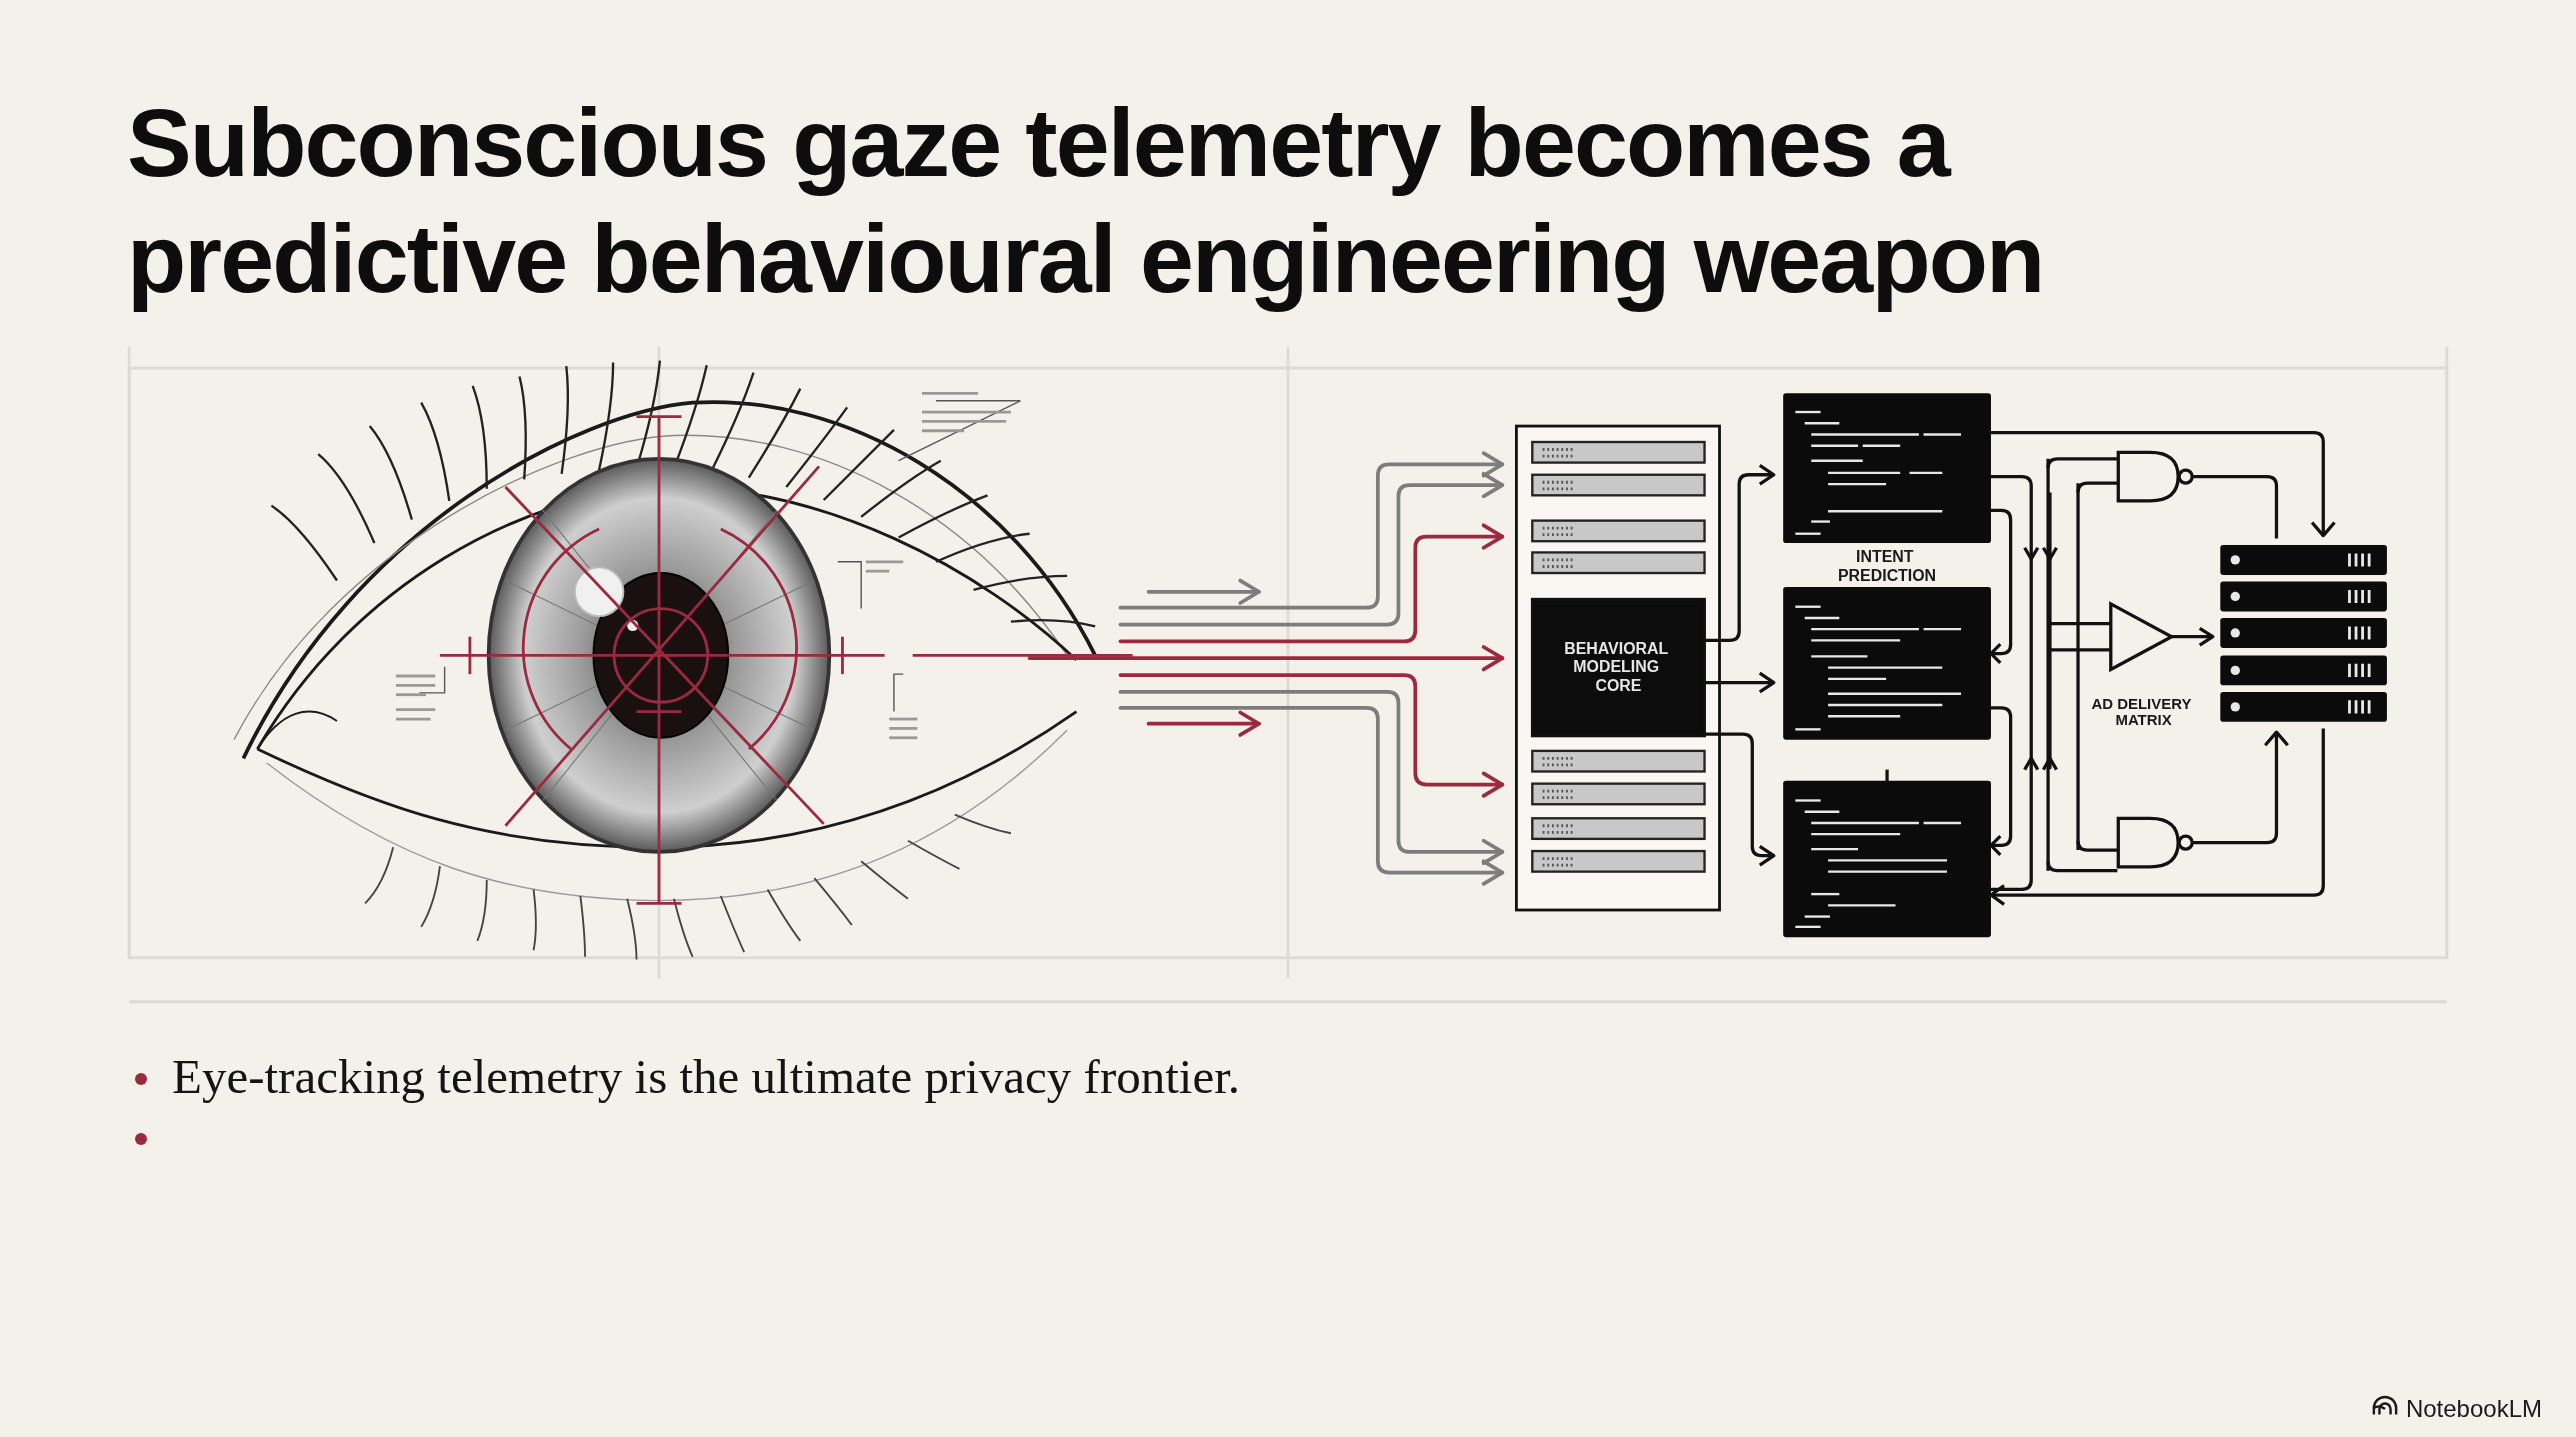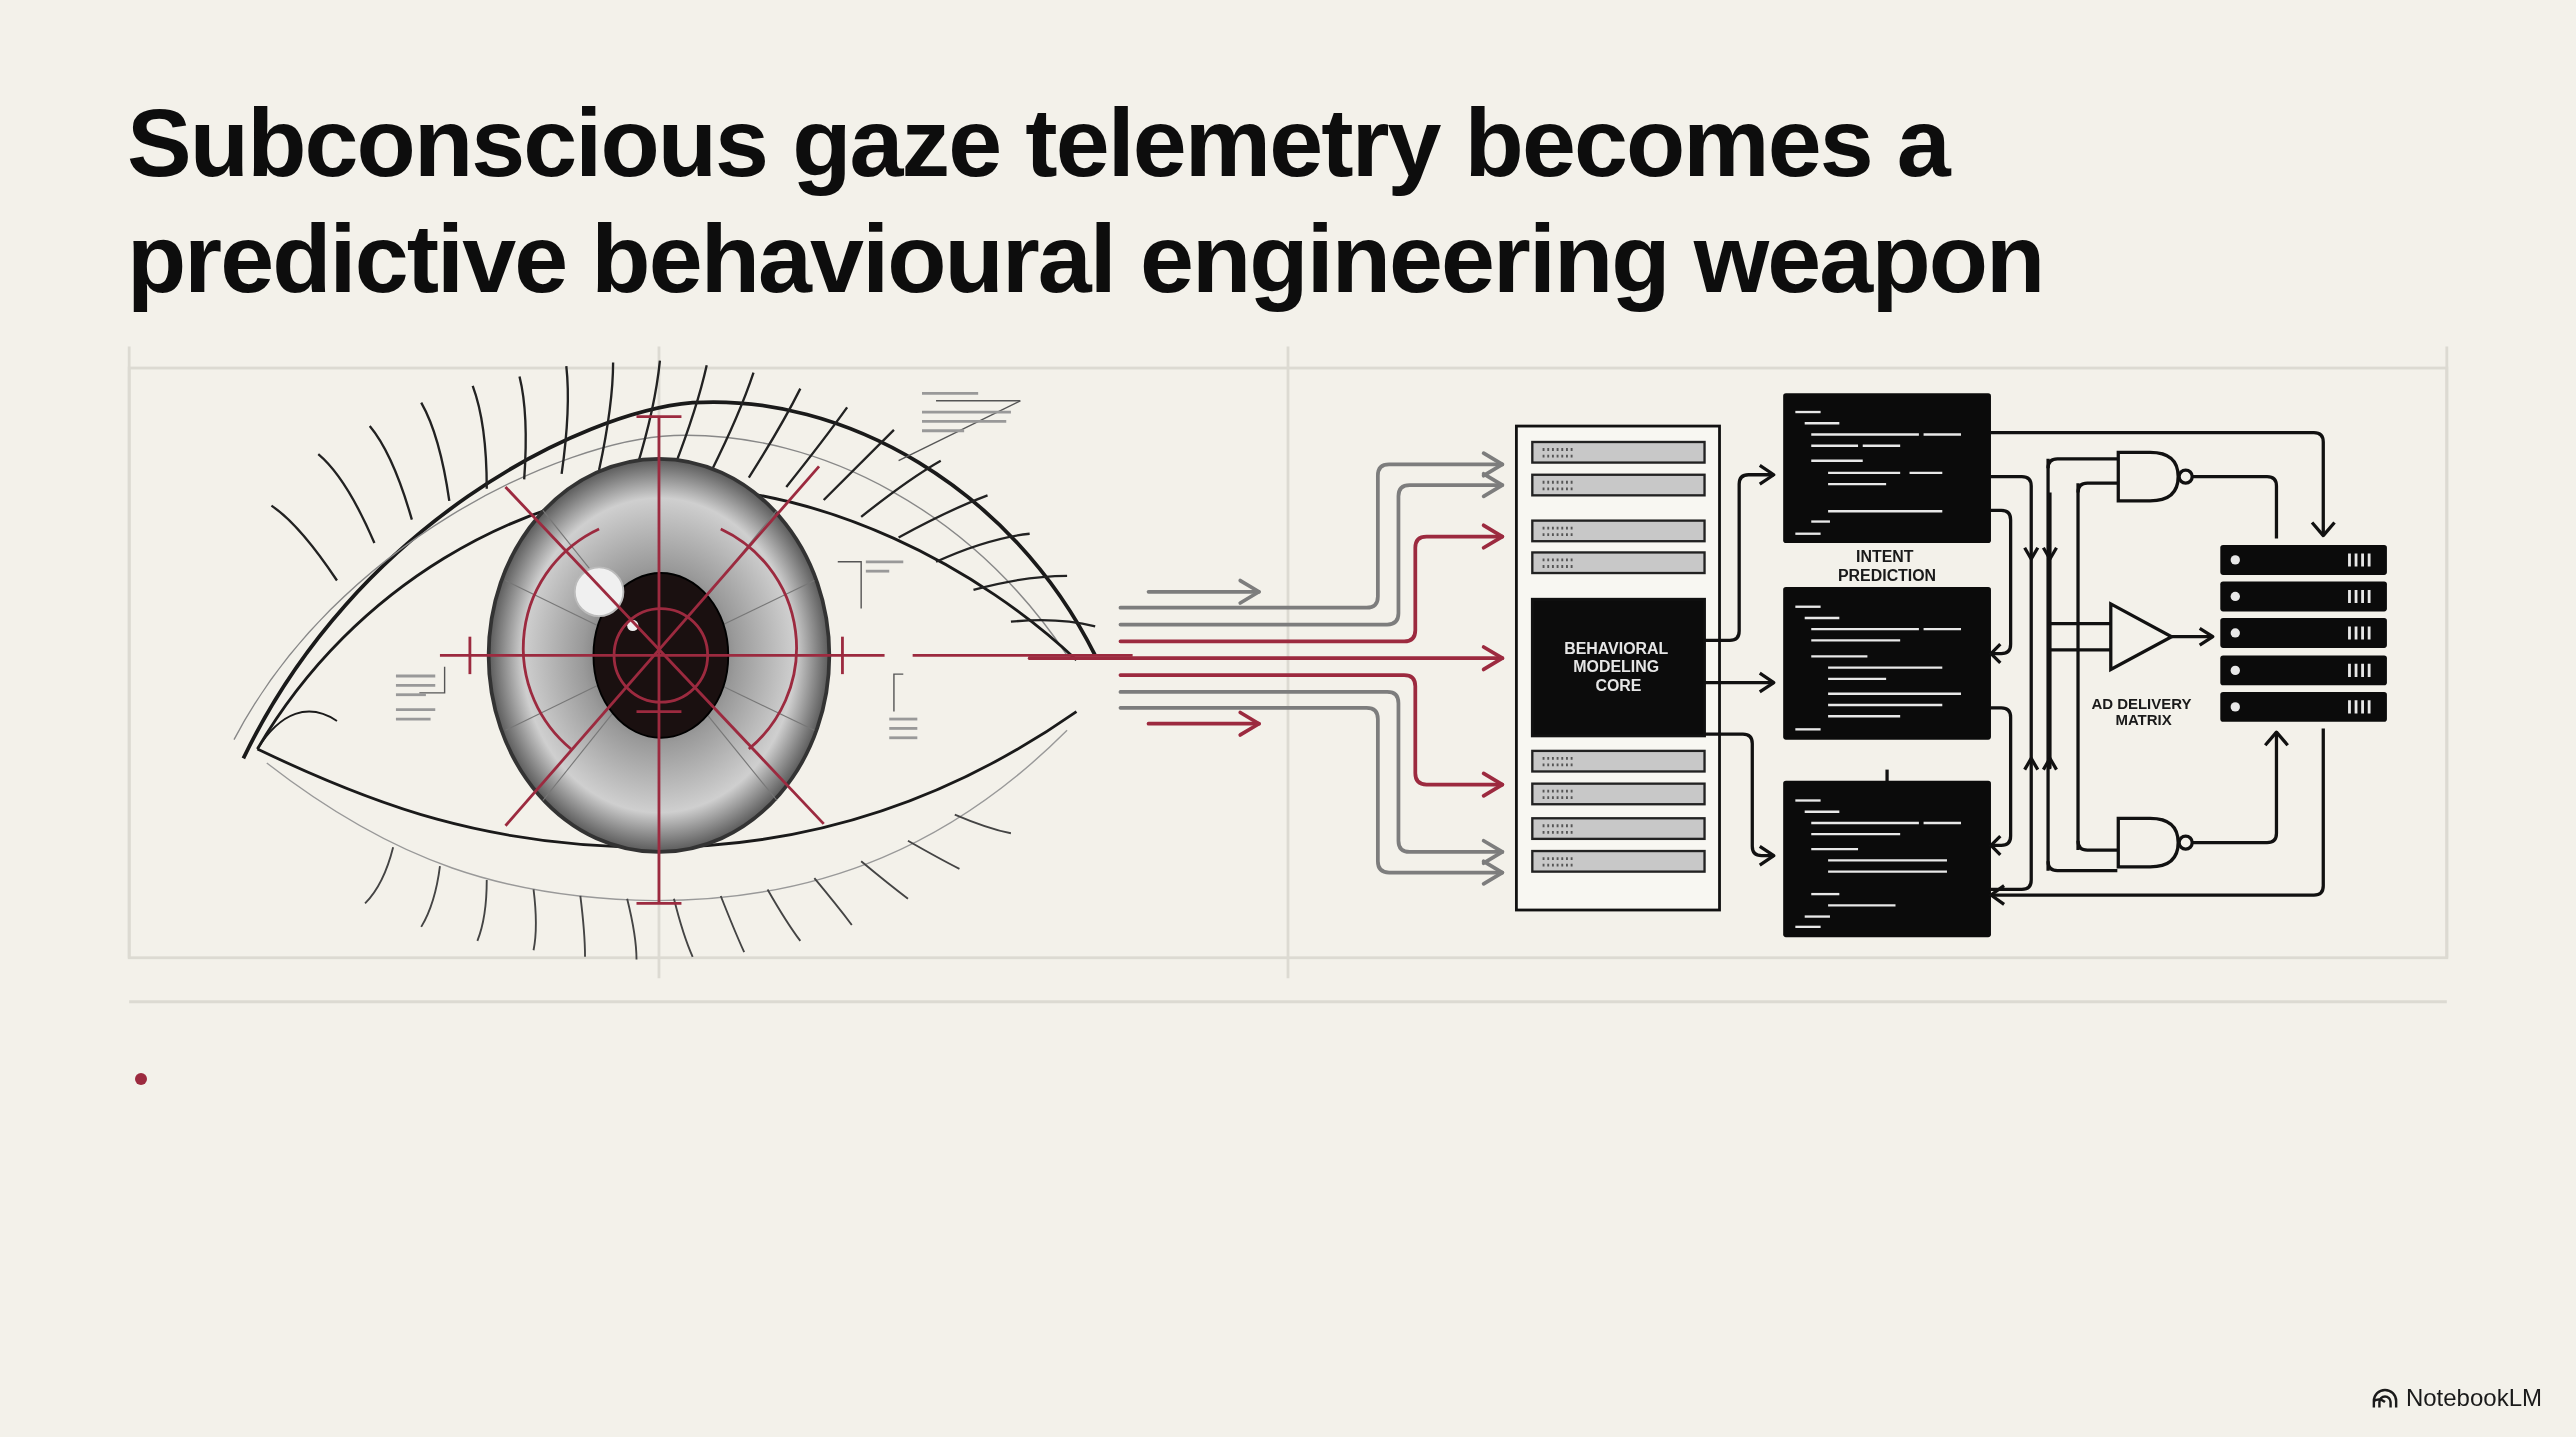--- a/index.html
+++ b/index.html
@@ -2,21 +2,21 @@
 <html style="font-size:15px"><head>
 <meta charset="utf-8">
 <style>
   html,body{margin:0;padding:0;}
   body{width:2576px;height:1438px;background:#f3f1ea;position:relative;overflow:hidden;font-family:"Liberation Sans",sans-serif;color:#111;}
   .title{position:absolute;left:127px;top:85px;width:2247px;font-family:"Liberation Sans",sans-serif;font-weight:700;font-size:97px;line-height:116px;letter-spacing:-1.9px;color:#0d0d0d;margin:0;}
   .figure{position:absolute;left:0;top:0;width:2576px;height:1030px;}
   .bullets{position:absolute;left:131px;top:1047px;width:2340px;margin:0;padding:0;list-style:none;font-family:"Liberation Serif",serif;font-size:49px;line-height:60px;color:#141414;}
   .bullets li{position:relative;padding-left:41px;}
   .bullets li .dot{position:absolute;left:3.7px;top:26px;width:12px;height:12px;border-radius:50%;background:#9c2a3f;}
-  .brand{position:absolute;right:34px;bottom:26px;display:flex;align-items:center;gap:7.5px;font-family:"Liberation Sans",sans-serif;font-size:24px;color:#1a1a1a;}
+  .brand{position:absolute;right:34px;bottom:15px;display:flex;gap:7.5px;font-family:"Liberation Sans",sans-serif;font-size:24px;color:#1a1a1a;}
   .brand svg{width:26px;height:20.6px;}
   .diag-label{font-family:"Liberation Sans",sans-serif;font-weight:700;}
 </style>
 </head>
 <body>
 
 <h1 class="title">Subconscious gaze telemetry becomes a predictive behavioural engineering weapon</h1>
 
 <svg class="figure" viewBox="0 0 2752 1100" xmlns="http://www.w3.org/2000/svg">
 
@@ -338,20 +338,21 @@
       <path d="M2510 591 v14 M2517 591 v14 M2524 591 v14 M2531 591 v14"></path>
       <path d="M2510 630 v14 M2517 630 v14 M2524 630 v14 M2531 630 v14"></path>
       <path d="M2510 669 v14 M2517 669 v14 M2524 669 v14 M2531 669 v14"></path>
       <path d="M2510 709 v14 M2517 709 v14 M2524 709 v14 M2531 709 v14"></path>
       <path d="M2510 748 v14 M2517 748 v14 M2524 748 v14 M2531 748 v14"></path>
     </g>
   </g>
 </svg>
 
 <ul class="bullets">
+  <li><span class="dot"></span><span>Eye-tracking telemetry is the ultimate privacy frontier.</span></li>
   <li><span class="dot"></span></li>
 </ul>
 
 <div class="brand">
   <svg viewBox="0 0 28 22">
       <g fill="none" stroke="#1a1a1a" stroke-width="2.6">
         <path d="M2 21 V14 A12 12 0 0 1 26 14 V21"></path>
         <path d="M8 21 V15 A6 6 0 0 1 20 15 V21"></path>
         <path d="M2 14 Q 8 10 14 15"></path>
       </g>

